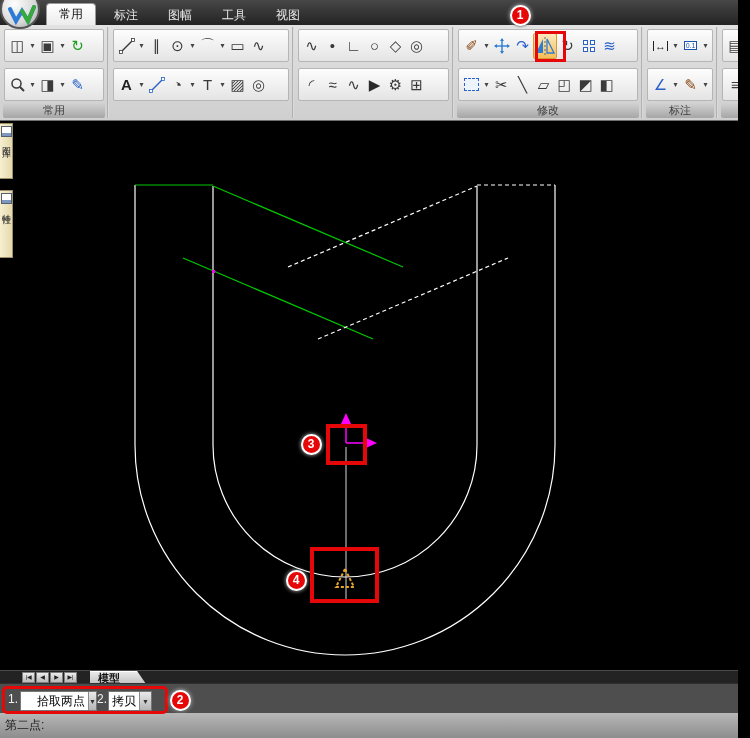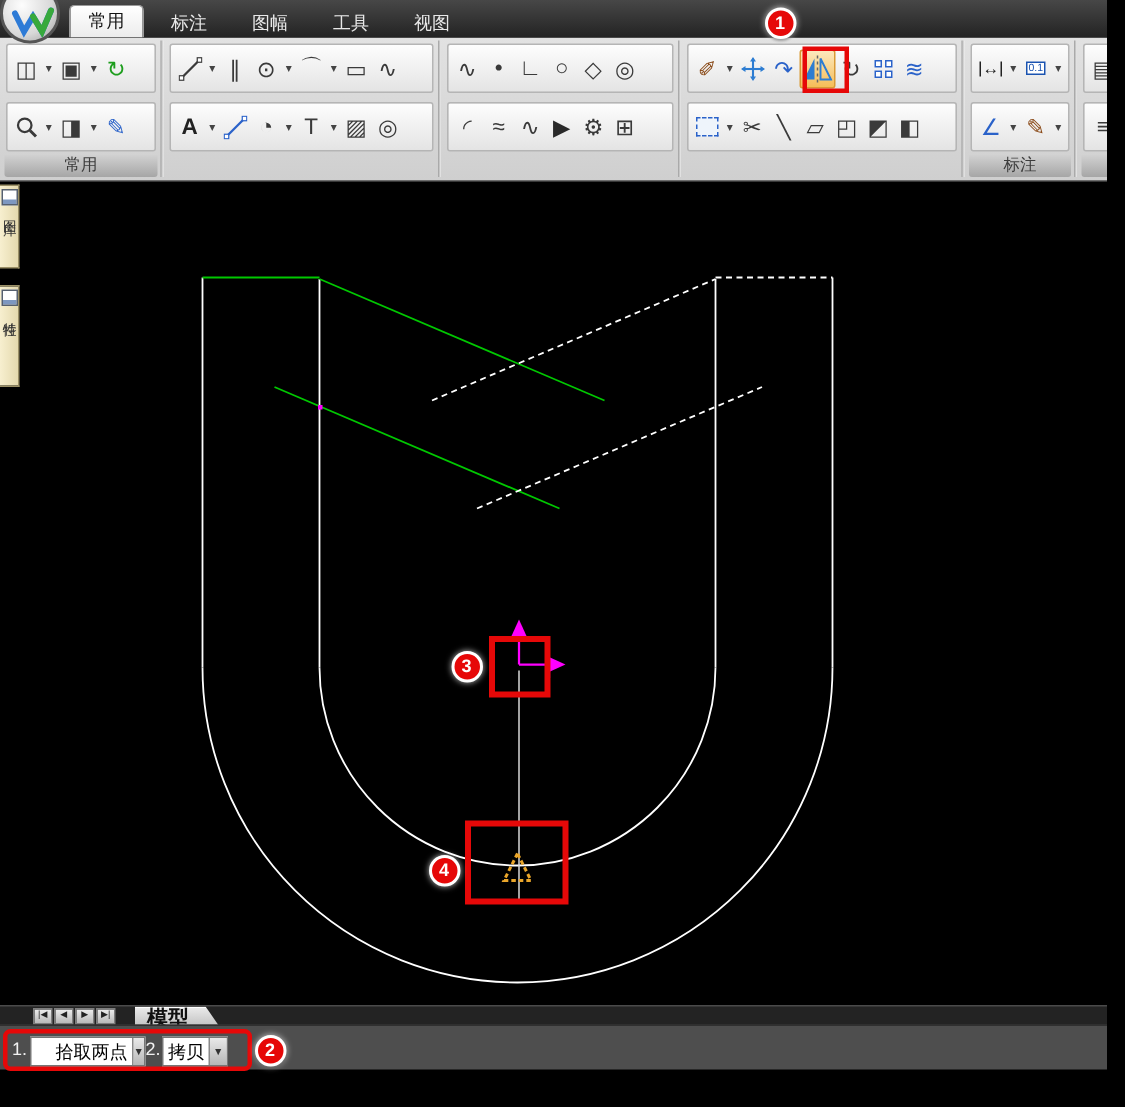--- a/index.html
+++ b/index.html
@@ -59,21 +59,21 @@
 
   
   .sheetbar{position:absolute;left:0;top:670px;width:750px;height:13px;background:#232323;
     border-top:1px solid #4a4a4a;box-sizing:border-box;z-index:4;}
   .navbtn{position:absolute;top:1px;width:13px;height:11px;background:linear-gradient(#ececec,#b9b9b9);
     border:1px solid #7d7d7d;box-sizing:border-box;color:#222;font-size:6px;line-height:9px;
     text-align:center;cursor:default;}
   .modeltab{position:absolute;left:90px;top:0;width:56px;height:13px;
     background:linear-gradient(#e9e9e9,#c2c2c2);clip-path:polygon(0 0,84% 0,100% 100%,0 100%);
     border-top:1px solid #fff;box-sizing:border-box;
-    font-size:14px;font-weight:bold;color:#111;line-height:13px;text-align:left;padding-left:8px;}
+    font-size:11px;font-weight:bold;color:#111;line-height:13px;text-align:left;padding-left:8px;}
   .cmdbar{position:absolute;left:0;top:683px;width:750px;height:30px;background:#4e4e4e;
     border-top:1px solid #303030;box-sizing:border-box;z-index:4;}
   .cmdnum{position:absolute;top:8px;color:#f2f2f2;font-size:12px;}
   .combo{position:absolute;top:7px;height:20px;background:#fff;border:1px solid #767676;
     box-sizing:border-box;display:flex;align-items:center;}
   .combo .val{font-size:12px;color:#000;padding:0 3px;white-space:nowrap;}
   .combo .btn{width:13px;height:100%;background:linear-gradient(#e9e9e9,#b6b6b6);
     border-left:1px solid #8a8a8a;color:#333;font-size:7px;display:flex;align-items:center;
     justify-content:center;box-sizing:border-box;}
   .statusbar{position:absolute;left:0;top:713px;width:750px;height:25px;
@@ -232,20 +232,21 @@
             </span>
             <span class="ic dd">▾</span>
             <span class="ic">✂</span>
             <span class="ic">╲</span>
             <span class="ic">▱</span>
             <span class="ic">◰</span>
             <span class="ic">◩</span>
             <span class="ic">◧</span>
           </div>
         </div>
+        <div class="rlabel">修改</div>
       </div>
       <div class="rdiv" style="left: 641px;"></div>
       <div class="rgroup" style="left: 645px; width: 70px;">
         <div class="rows">
           <div class="rrow">
             <span class="ic">
               <span class="dimglyph">↔</span>
             </span>
             <span class="ic dd">▾</span>
             <span class="ic">
@@ -328,20 +329,23 @@
         <span class="val" style="flex: 1 1 0%; margin-left: 13px;">拾取两点</span>
         <span class="btn">▼</span>
       </div>
       <span class="cmdnum" style="left: 97px;">2.</span>
       <div class="combo" style="left: 108px; width: 44px;">
         <span class="val" style="flex: 1 1 0%;">拷贝</span>
         <span class="btn">▼</span>
       </div>
     </div>
 
+  <div class="statusbar">
+    <span class="txt">第二点:</span>
+  </div>
 
   <div id="overlays">
       <div class="redbox" style="left: 535px; top: 31px; width: 31px; height: 31px;"></div>
       <div class="redbox round" style="left: 2px; top: 686px; width: 166px; height: 28px;"></div>
       <div class="badge" style="left: 509.5px; top: 4.5px;">1</div>
       <div class="badge" style="left: 169.5px; top: 689.5px;">2</div>
       <div class="badge" style="left: 300.5px; top: 433.5px;">3</div>
       <div class="badge" style="left: 285.5px; top: 569.5px;">4</div>
     </div>
 

